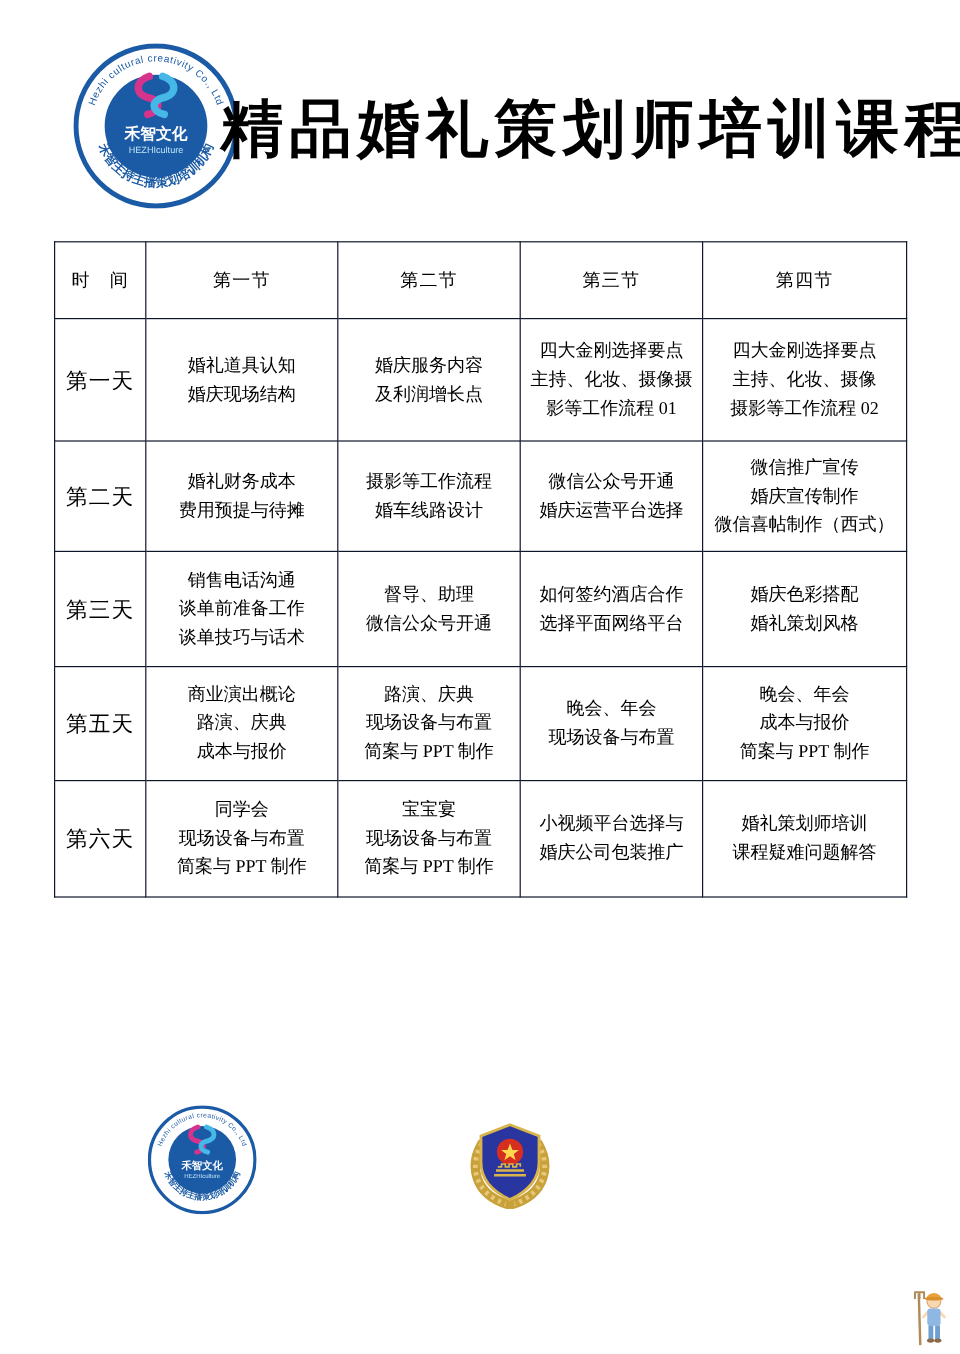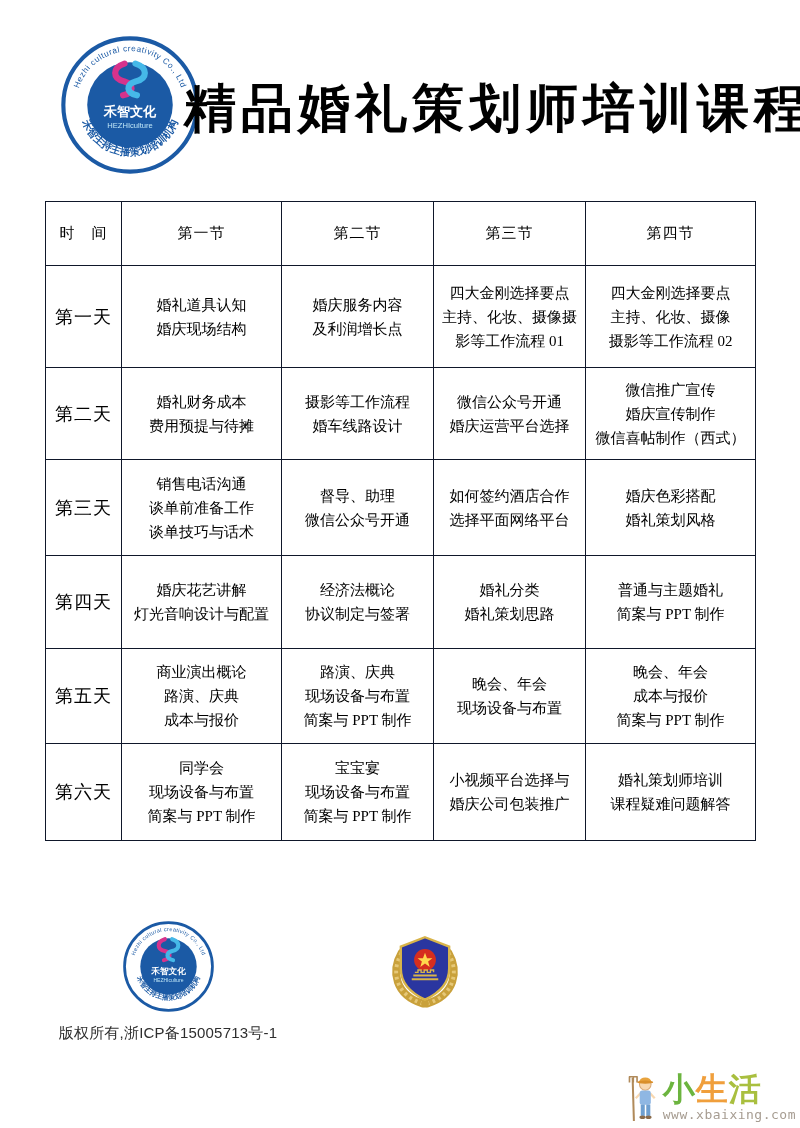--- a/index.html
+++ b/index.html
@@ -120,31 +120,20 @@
       <td class="cell">销售电话沟通
 谈单前准备工作
 谈单技巧与话术</td>
       <td class="cell">督导、助理
 微信公众号开通</td>
       <td class="cell">如何签约酒店合作
 选择平面网络平台</td>
       <td class="cell">婚庆色彩搭配
 婚礼策划风格</td>
     </tr>
-    <tr class="r4">
-      <td class="day">第四天</td>
-      <td class="cell">婚庆花艺讲解
-灯光音响设计与配置</td>
-      <td class="cell">经济法概论
-协议制定与签署</td>
-      <td class="cell">婚礼分类
-婚礼策划思路</td>
-      <td class="cell">普通与主题婚礼
-简案与 PPT 制作</td>
-    </tr>
     <tr class="r5">
       <td class="day">第五天</td>
       <td class="cell">商业演出概论
 路演、庆典
 成本与报价</td>
       <td class="cell">路演、庆典
 现场设备与布置
 简案与 PPT 制作</td>
       <td class="cell">晚会、年会
 现场设备与布置</td>
@@ -175,21 +164,20 @@
     <path d="M54 20 C63 23 63 31 54 33 C47 35 47 41 55 43" stroke="#45b8e8" stroke-width="4.5" fill="none" stroke-linecap="round"></path>
     <text x="50" y="58" text-anchor="middle" class="logo-name">禾智文化</text>
     <text x="50" y="66.5" text-anchor="middle" class="logo-sub">HEZHIculture</text>
     <text class="logo-arc">
       <textPath href="#arcTop" startOffset="50%" text-anchor="middle">Hezhi cultural creativity Co., Ltd</textPath>
     </text>
     <text class="logo-arc-b">
       <textPath href="#arcBot" startOffset="50%" text-anchor="middle">禾智主持主播策划培训机构</textPath>
     </text>
   </svg>
-  <div class="f-copy">版权所有,浙ICP备15005713号-1</div>
 
   <svg class="police-badge" viewBox="0 0 100 100">
     <path d="M20 28 C6 52 12 82 47 93" stroke="#c9a13b" stroke-width="10" fill="none" stroke-linecap="round"></path>
     <path d="M80 28 C94 52 88 82 53 93" stroke="#c9a13b" stroke-width="10" fill="none" stroke-linecap="round"></path>
     <path d="M20 28 C6 52 12 82 47 93" stroke="#e6c878" stroke-width="5" fill="none" stroke-dasharray="3.5 4.5"></path>
     <path d="M80 28 C94 52 88 82 53 93" stroke="#e6c878" stroke-width="5" fill="none" stroke-dasharray="3.5 4.5"></path>
     <circle cx="50" cy="93" r="5" fill="#c9a13b"></circle>
     <path d="M50 8 L81 20 L81 48 C81 68 67 80 50 88 C33 80 19 68 19 48 L19 20 Z" fill="#2a36a0" stroke="#d8b44a" stroke-width="3"></path>
     <circle cx="50" cy="37" r="14" fill="#d62e1f"></circle>
     <polygon points="50,28 52.6,35 59.5,35 54,39.2 56,46 50,41.8 44,46 46,39.2 40.5,35 47.4,35" fill="#ffd94d"></polygon>
@@ -206,21 +194,15 @@
       <path d="M9.2 7.2 a4.8 3.6 0 0 1 9.6 0 z" fill="#e8a33d"></path>
       <ellipse cx="14" cy="7.3" rx="6.3" ry="1.3" fill="#d98f2b"></ellipse>
       <line x1="10.2" y1="16" x2="6.5" y2="20" stroke="#f8d8b0" stroke-width="1.8"></line>
       <line x1="17.8" y1="16" x2="21.5" y2="20" stroke="#f8d8b0" stroke-width="1.8"></line>
       <rect x="9.6" y="13.8" width="8.8" height="11.4" rx="2" fill="#8fb7e3"></rect>
       <rect x="10.4" y="25" width="3.2" height="9" fill="#6f9fd0"></rect>
       <rect x="14.8" y="25" width="3.2" height="9" fill="#6f9fd0"></rect>
       <ellipse cx="11.8" cy="35" rx="2.4" ry="1.4" fill="#8a6a4a"></ellipse>
       <ellipse cx="16.6" cy="35" rx="2.4" ry="1.4" fill="#8a6a4a"></ellipse>
     </svg>
-    <div class="wm-col">
-      <div class="wm-title">
-        <span class="wm-c1">小</span><span class="wm-c2">生</span><span class="wm-c3">活</span>
-      </div>
-      <div class="wm-url">www.xbaixing.com</div>
-    </div>
   </div>
 
 </div>
 
 </body></html>

